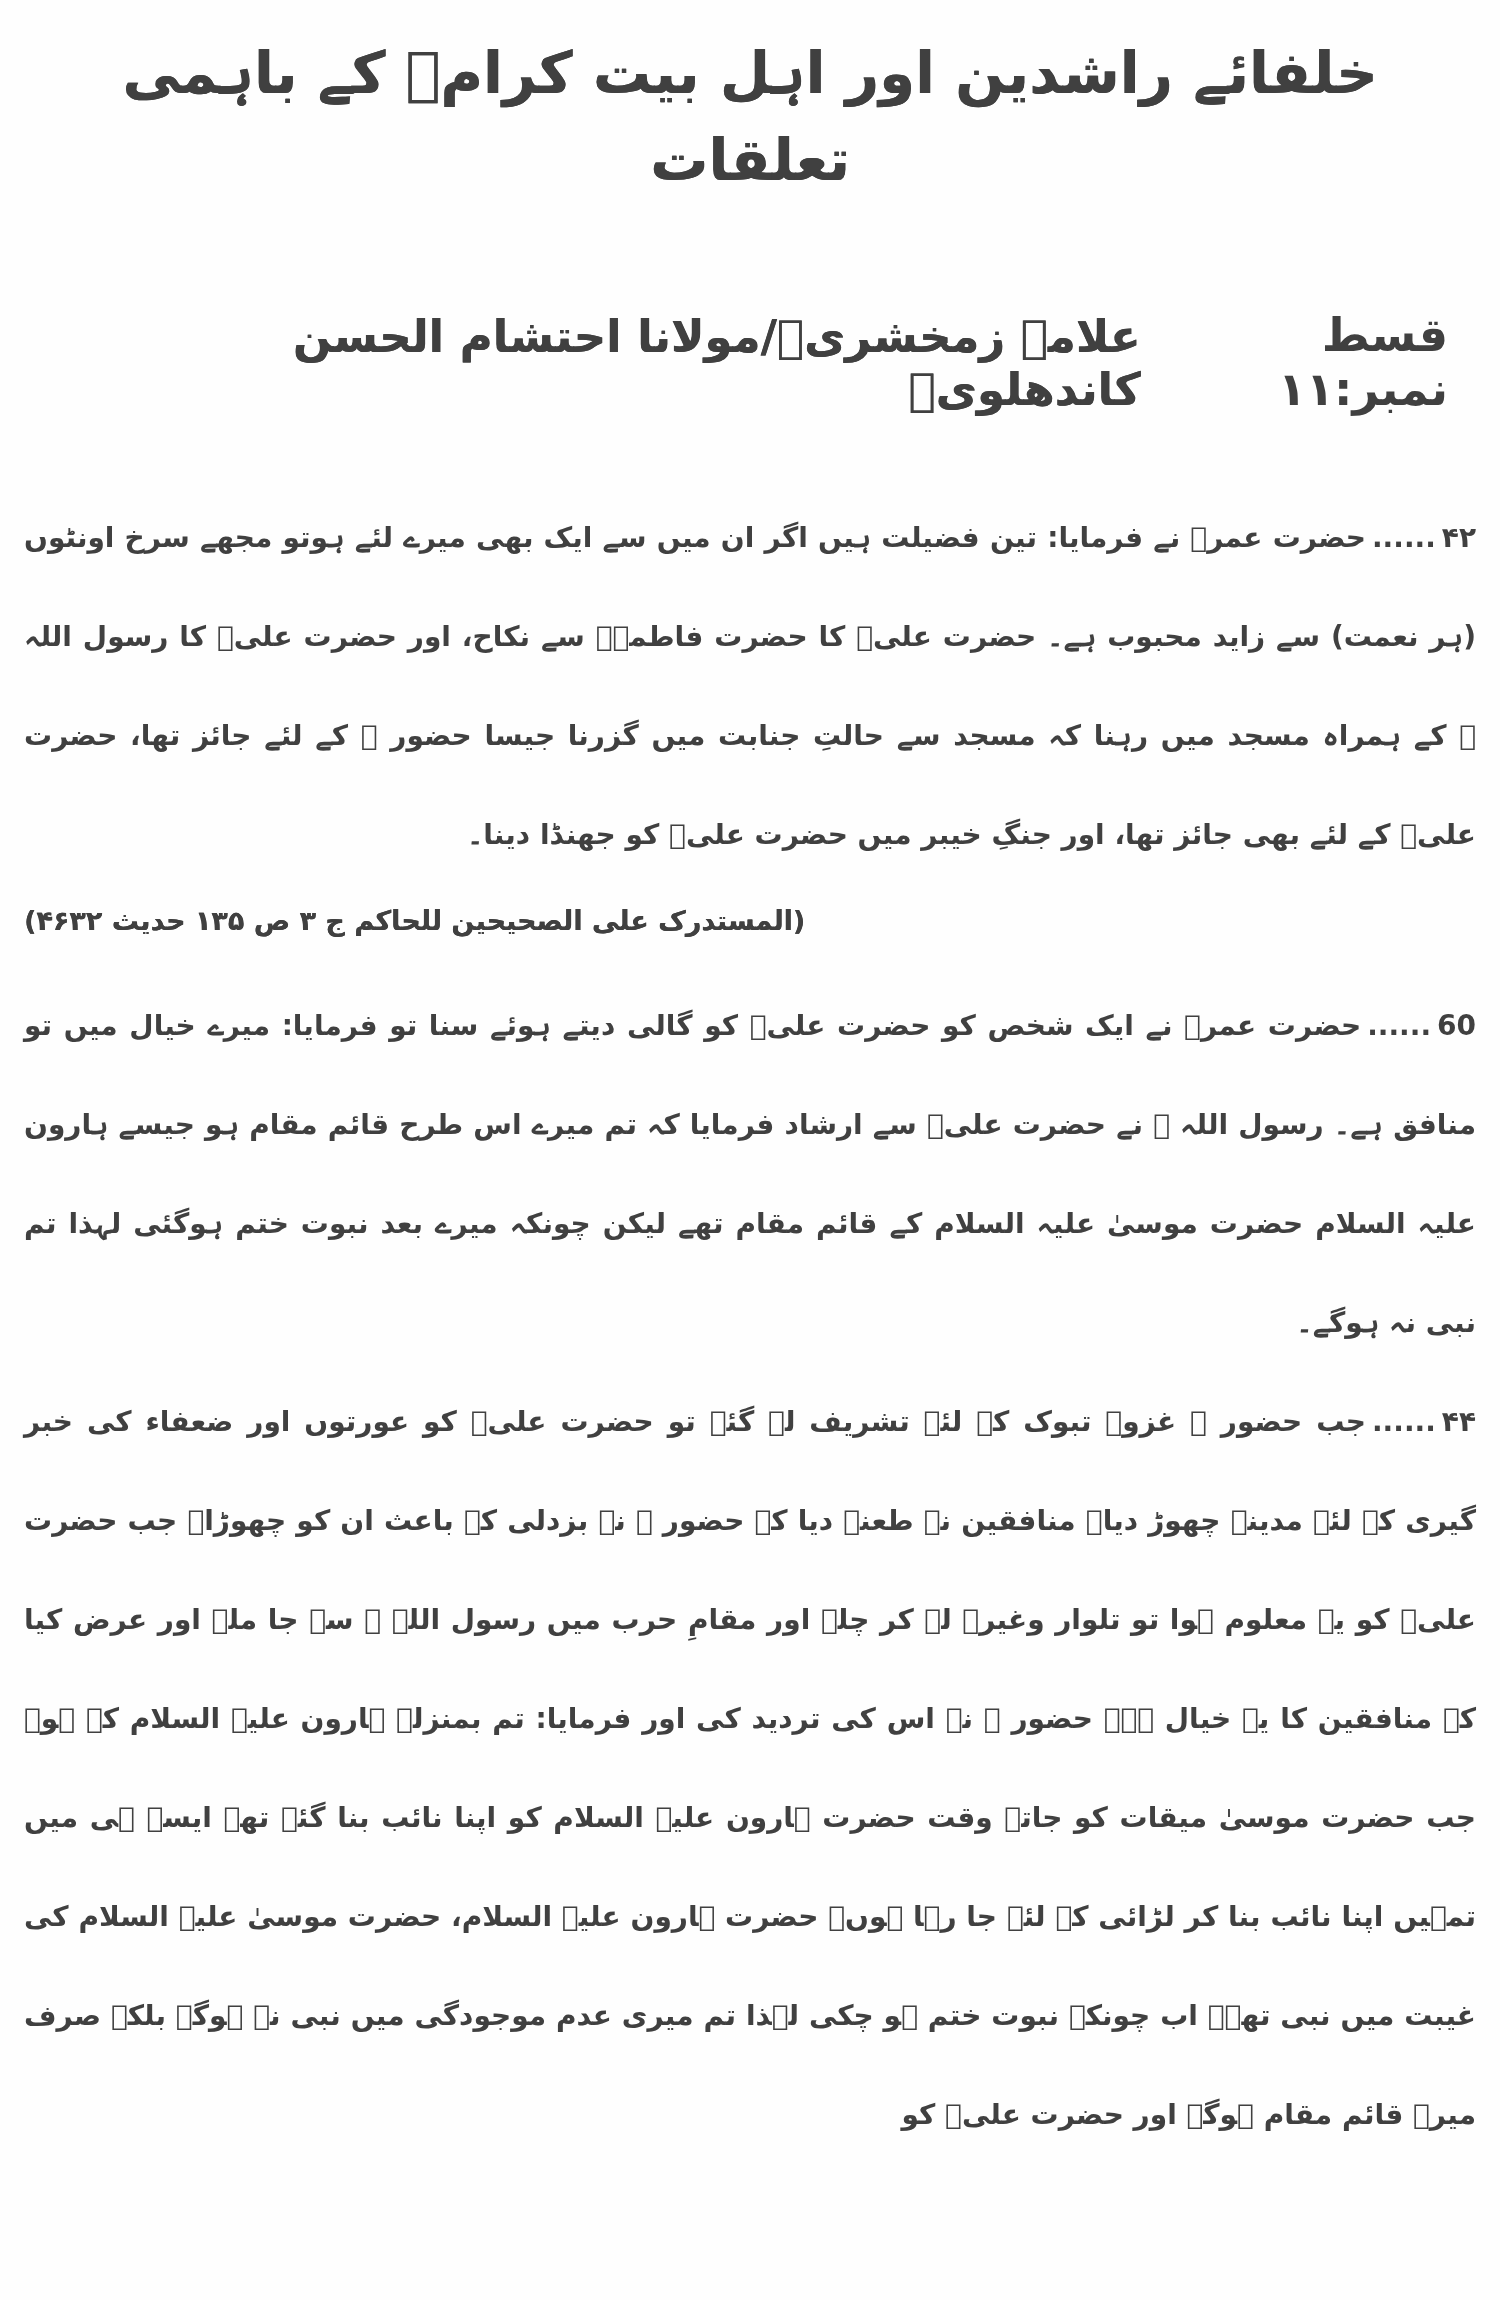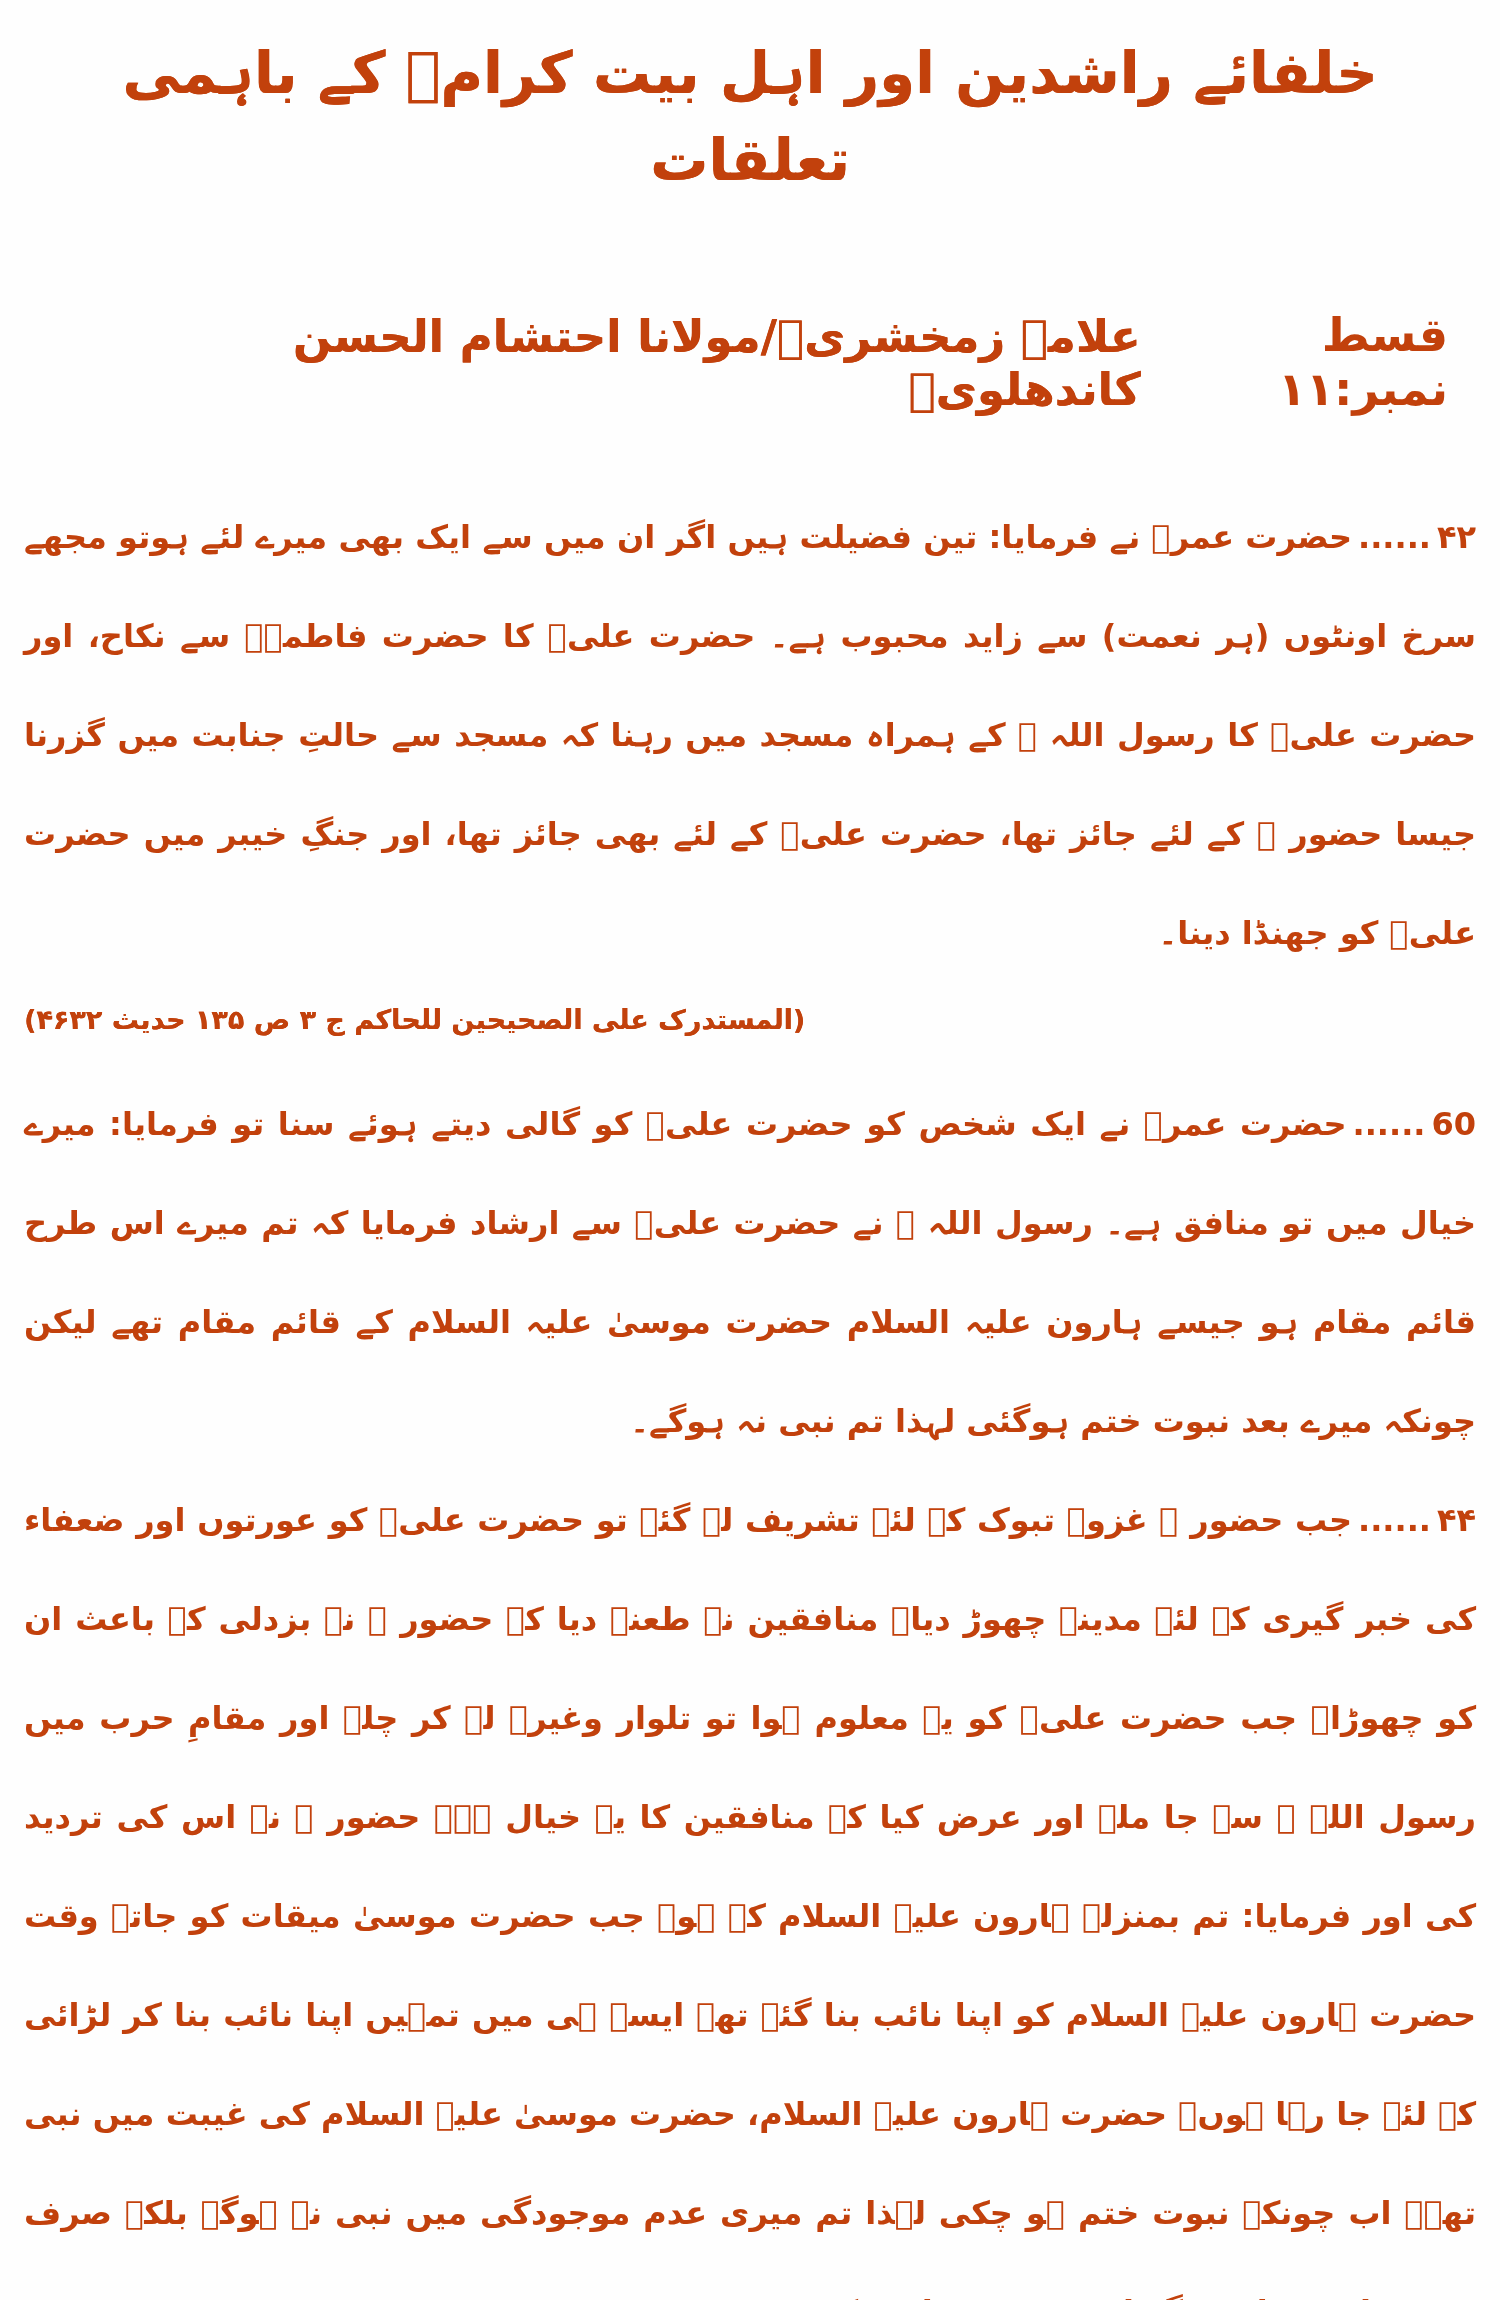--- a/index.html
+++ b/index.html
@@ -3,21 +3,21 @@
 <meta charset="utf-8">
 <style>
   * { margin: 0; padding: 0; box-sizing: border-box; }
   html, body { background: #ffffff; }
   .page {
     position: relative;
     width: 1500px;
     height: 2300px;
     margin: 0 auto;
     background: #fefefe;
-    color: #c2410c;
+    color: #404040;
     font-family: "DejaVu Sans", sans-serif;
     font-weight: bold;
     overflow: hidden;
     padding: 0 24px;
     direction: rtl;
   }
   h1.title {
     margin-top: 30px;
     text-align: center;
     font-size: 58px;
@@ -30,21 +30,21 @@
     display: flex;
     justify-content: space-between;
     align-items: flex-end;
     margin-top: 98px;
     padding: 0 28px 0 38px;
   }
   .byline-row .byline   { direction: rtl; font-size: 45px; text-shadow: 0.4px 0 currentColor; margin-top: 8px; }
   .byline-row .episode  { direction: rtl; font-size: 46px; }
   .content { margin-top: 72px; }
   p.para {
-    font-size: 32px;
+    font-size: 28px;
     line-height: 99px;
     text-align: justify;
     text-justify: inter-word;
   }
   p.para .num  { letter-spacing: 1px; }
   p.para .dots { margin: 0 6px; letter-spacing: 2px; }
   p.cite {
     font-size: 27px;
     line-height: 54px;
     text-align: left;

